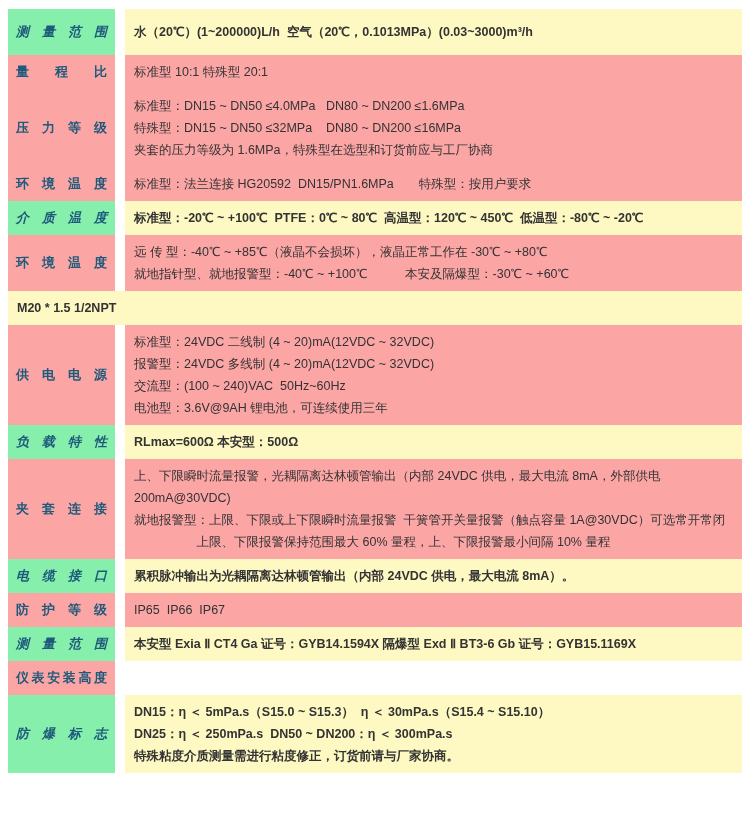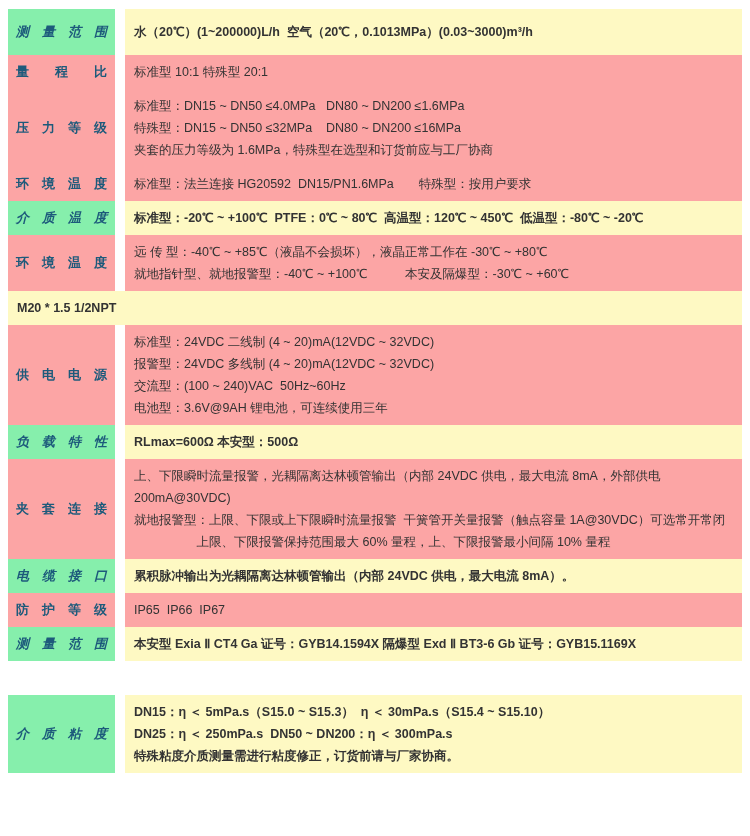--- a/index.html
+++ b/index.html
@@ -171,24 +171,27 @@
       </div>
       <div class="row shaded">
         <div class="cell label-cell">
           <div class="label-text">测量范围</div>
         </div>
         <div class="cell value-cell">
           <div class="value-line">本安型 Exia Ⅱ CT4 Ga 证号：GYB14.1594X 隔爆型 Exd Ⅱ BT3-6 Gb 证号：GYB15.1169X</div>
         </div>
       </div>
       <div class="row plain">
+        <div class="cell label-cell">
+          <div class="label-text">仪表安装高度</div>
+        </div>
       </div>
       <div class="row shaded">
         <div class="cell label-cell">
-          <div class="label-text">介质粘度</div>
+          <div class="label-text">防爆标志</div>
         </div>
         <div class="cell value-cell">
           <div class="value-line">DN15：η ＜ 5mPa.s（S15.0 ~ S15.3）  η ＜ 30mPa.s（S15.4 ~ S15.10）</div>
           <div class="value-line">DN25：η ＜ 250mPa.s  DN50 ~ DN200：η ＜ 300mPa.s</div>
           <div class="value-line">特殊粘度介质测量需进行粘度修正，订货前请与厂家协商。</div>
         </div>
       </div>
     </div>
 </div>
 

